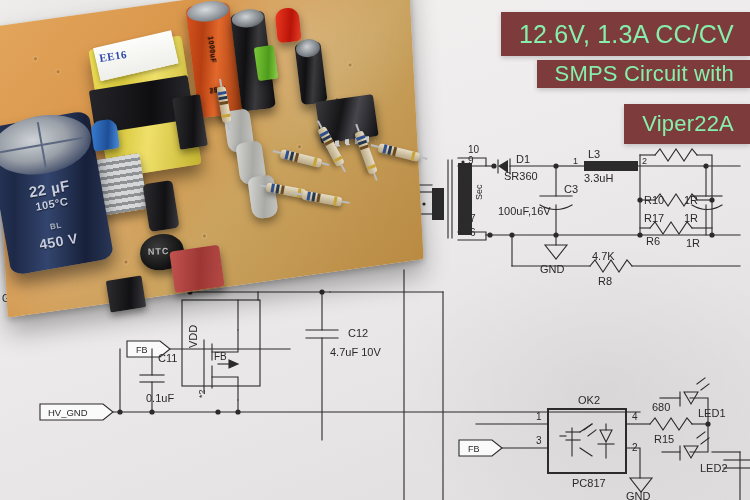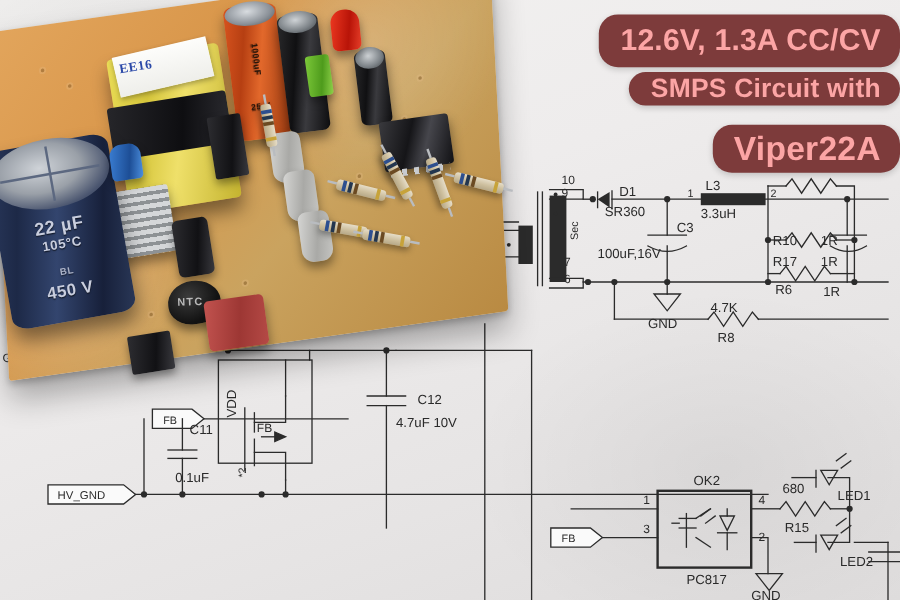--- a/index.html
+++ b/index.html
@@ -145,25 +145,25 @@
   .res .b1{left:5px;background:#2d4f8f;}
   .res .b2{left:10px;background:#23364f;}
   .res .b3{left:15px;background:#6b4a22;}
   .res .b4{right:5px;background:#c7a33a;}
   .res:before,.res:after{content:"";position:absolute;top:3px;width:8px;height:2px;background:#b9bcc0;}
   .res:before{left:-8px;}
   .res:after{right:-8px;}
 
   
   .banner{position:absolute;right:0;display:flex;align-items:center;
-    background:#7d3b3b;color:#fca5a5;font-weight:bold;letter-spacing:.2px;
-    box-shadow:0 2px 5px rgba(0,0,0,.18);border-radius:16px;}
+    background:#7d3b3b;color:#86efac;font-weight:normal;letter-spacing:.2px;
+    box-shadow:0 2px 5px rgba(0,0,0,.18);}
   #band1{top:12px;right:0;height:44px;padding:0 16px 0 18px;font-size:25px;}
   #band2{top:60px;right:0;height:28px;padding:0 16px 0 18px;font-size:22px;}
-  #band3{top:104px;right:0;height:40px;padding:0 16px 0 18px;font-size:28px;}
+  #band3{top:104px;right:0;height:40px;padding:0 16px 0 18px;font-size:22px;}
 </style>
 </head>
 <body>
 
 <div id="stage">
 
   <div class="paper"></div>
   <div class="paper-shadow"></div>
   <div class="paper-shadow2"></div>
 

